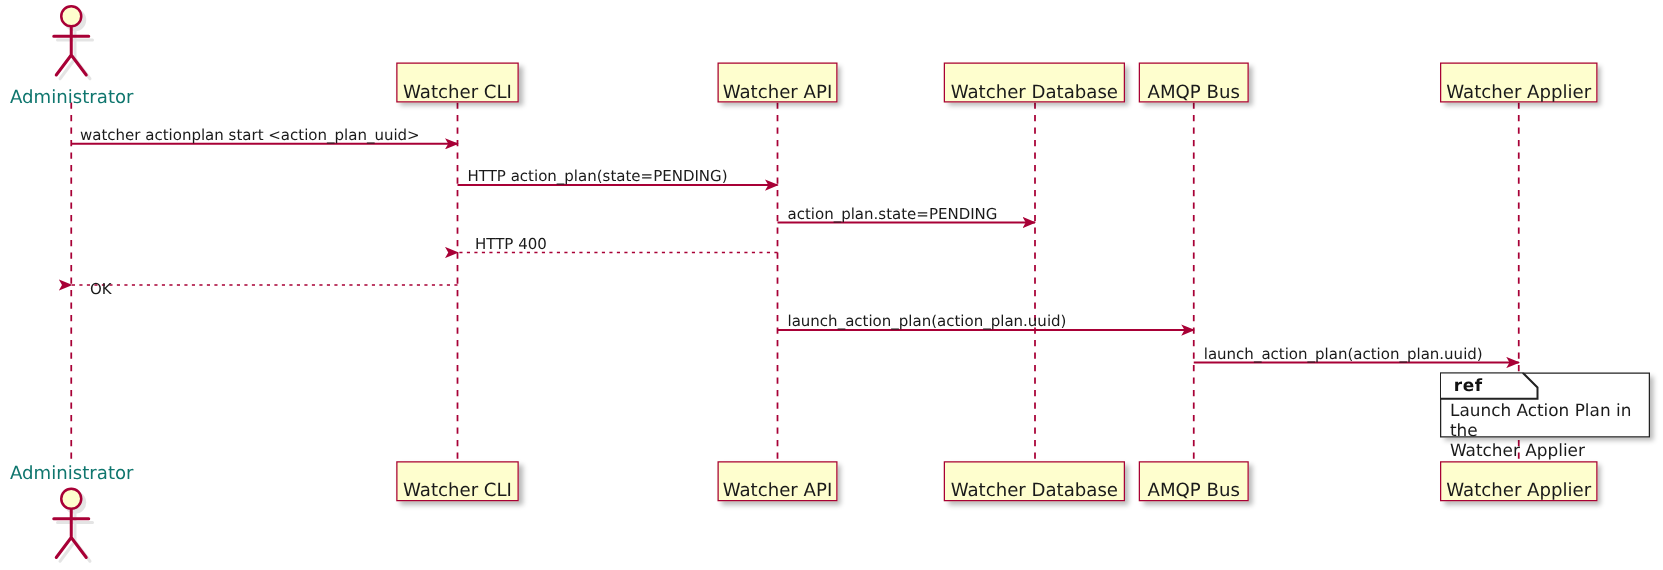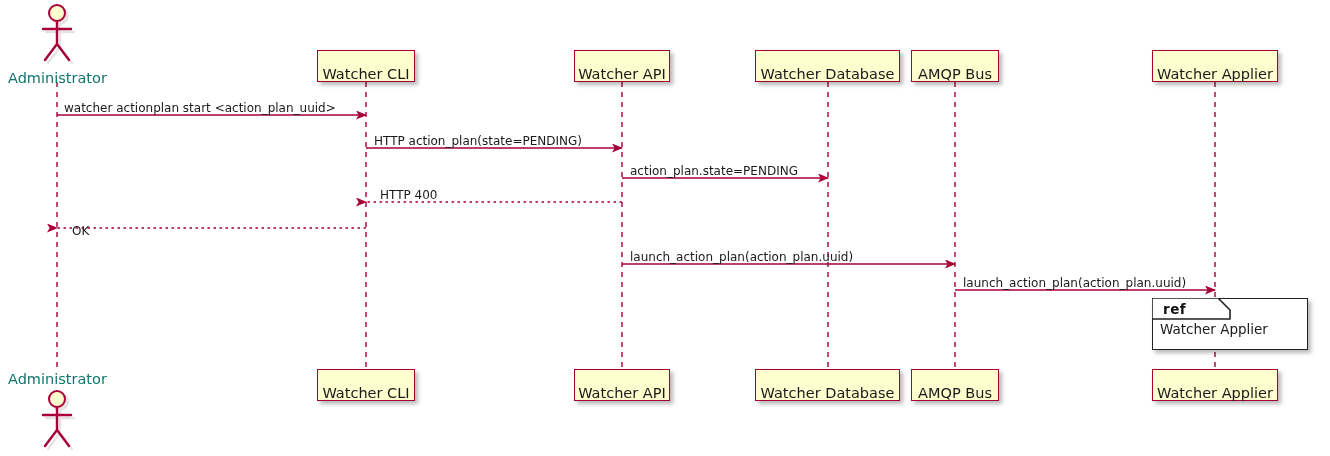--- a/index.html
+++ b/index.html
@@ -181,23 +181,24 @@
   <div id="message-labels">
       <div class="msg-label" style="left: 64px; top: 101px;">watcher actionplan start &lt;action_plan_uuid&gt;</div>
       <div class="msg-label" style="left: 374px; top: 134px;">HTTP action_plan(state=PENDING)</div>
       <div class="msg-label" style="left: 630px; top: 164px;">action_plan.state=PENDING</div>
       <div class="msg-label" style="left: 380px; top: 188px;">HTTP 400</div>
       <div class="msg-label" style="left: 72px; top: 224px;">OK</div>
       <div class="msg-label" style="left: 630px; top: 250px;">launch_action_plan(action_plan.uuid)</div>
       <div class="msg-label" style="left: 963px; top: 276px;">launch_action_plan(action_plan.uuid)</div>
     </div>
 
-  <div class="ref-box" id="ref-box" style="left: 1152px; top: 298px; width: 156px; height: 52px;">
+  <div class="ref-box" id="ref-box" style="left: 1152px; top: 298px; width: 168px; height: 52px;">
     <svg width="168" height="52" viewBox="0 0 168 52" style="position:absolute; left:-1px; top:-1px; pointer-events:none;">
       <path d="M0,0 L66,0 L78,12 L78,21 L0,21 Z" fill="#FFFFFF" stroke="#222222" stroke-width="1.6"></path>
     </svg>
     <div class="ref-tab-label">ref</div>
     <div class="ref-body">
+      <div>Launch Action Plan in the</div>
       <div>Watcher Applier</div>
     </div>
   </div>
 
 </div>
 
 </body></html>

